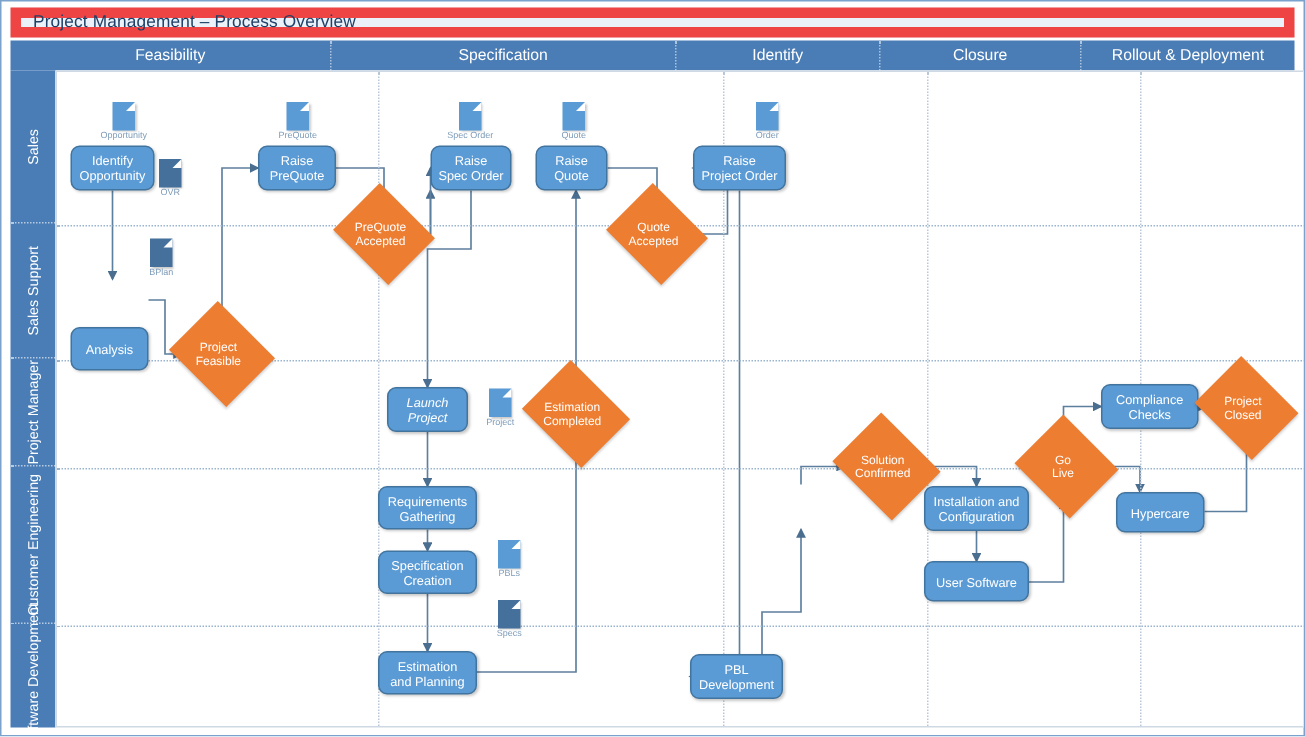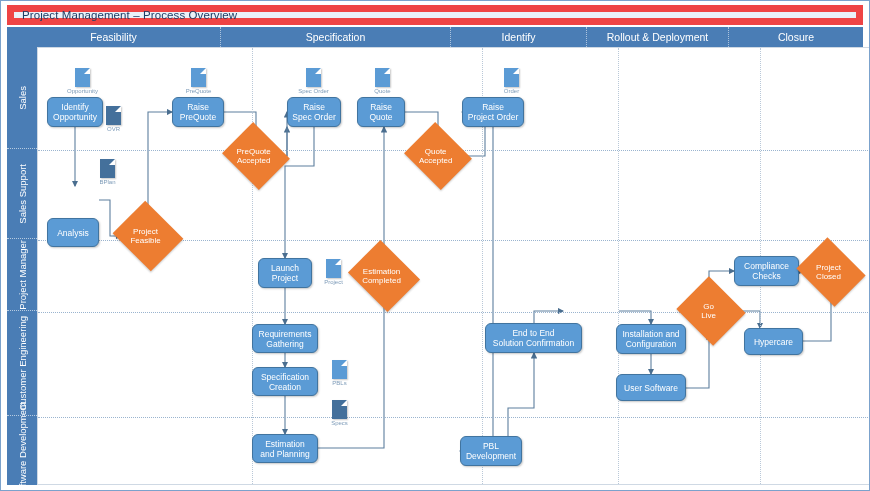--- a/index.html
+++ b/index.html
@@ -78,25 +78,25 @@
   <div id="phase-band">
       <div class="phase-cell" style="width: 214px;">
         <span>Feasibility</span>
       </div>
       <div class="phase-cell" style="width: 230px;">
         <span>Specification</span>
       </div>
       <div class="phase-cell" style="width: 136px;">
         <span>Identify</span>
       </div>
+      <div class="phase-cell" style="width: 134px;">
+        <span>Closure</span>
+      </div>
       <div class="phase-cell" style="width: 142px;">
         <span>Rollout &amp; Deployment</span>
-      </div>
-      <div class="phase-cell" style="width: 134px;">
-        <span>Closure</span>
       </div>
     </div>
 
   <div id="lane-col">
       <div class="lane-label" style="top: 0px; height: 102px;">
         <span>Sales</span>
       </div>
       <div class="lane-label" style="top: 102px; height: 90px;">
         <span>Sales Support</span>
       </div>
@@ -210,39 +210,35 @@
 Quote</span>
       </div>
       <div class="node task" style="left: 424px; top: 49px; width: 62px; height: 30px;">
         <span style="white-space: pre-line;">Raise
 Project Order</span>
       </div>
       <div class="node task" style="left: 9px; top: 138px; width: 52px; height: 29px; margin-top: 32px;">
         <span style="white-space: pre-line;">Analysis</span>
       </div>
       <div class="node task" style="left: 220px; top: 210px; width: 54px; height: 30px;">
-        <span style="white-space: pre-line;">Launch
+        <span style="white-space: pre-line; font-style: italic;">Launch
 Project</span>
       </div>
       <div class="node task" style="left: 214px; top: 276px; width: 66px; height: 29px;">
         <span style="white-space: pre-line;">Requirements
 Gathering</span>
       </div>
       <div class="node task" style="left: 214px; top: 319px; width: 66px; height: 29px;">
         <span style="white-space: pre-line;">Specification
 Creation</span>
       </div>
       <div class="node task" style="left: 214px; top: 386px; width: 66px; height: 29px;">
         <span style="white-space: pre-line;">Estimation
 and Planning</span>
       </div>
-      <div class="node task" style="left: 447px; top: 275px; width: 97px; height: 30px;">
-        <span style="white-space: pre-line;">End to End
-Solution Confirmation</span>
-      </div>
       <div class="node task" style="left: 578px; top: 276px; width: 70px; height: 30px;">
         <span style="white-space: pre-line;">Installation and
 Configuration</span>
       </div>
       <div class="node task" style="left: 578px; top: 326px; width: 70px; height: 27px;">
         <span style="white-space: pre-line;">User Software</span>
       </div>
       <div class="node task" style="left: 696px; top: 208px; width: 65px; height: 30px;">
         <span style="white-space: pre-line;">Compliance
 Checks</span>
@@ -267,20 +263,25 @@
       <div class="node decision" style="left: 83px; top: 165px; width: 54px; height: 46px;">
         <div class="dia"></div>
         <div class="dtxt" style="white-space: pre-line;">Project
 Feasible</div>
       </div>
       <div class="node decision" style="left: 318px; top: 205px; width: 56px; height: 46px;">
         <div class="dia"></div>
         <div class="dtxt" style="white-space: pre-line;">Estimation
 Completed</div>
       </div>
+      <div class="node decision" style="left: 525px; top: 240px; width: 56px; height: 46px;">
+        <div class="dia"></div>
+        <div class="dtxt" style="white-space: pre-line;">Solution
+Confirmed</div>
+      </div>
       <div class="node decision" style="left: 647px; top: 240px; width: 52px; height: 46px;">
         <div class="dia"></div>
         <div class="dtxt" style="white-space: pre-line;">Go
 Live</div>
       </div>
       <div class="node decision" style="left: 766px; top: 202px; width: 54px; height: 44px;">
         <div class="dia"></div>
         <div class="dtxt" style="white-space: pre-line;">Project
 Closed</div>
       </div>

